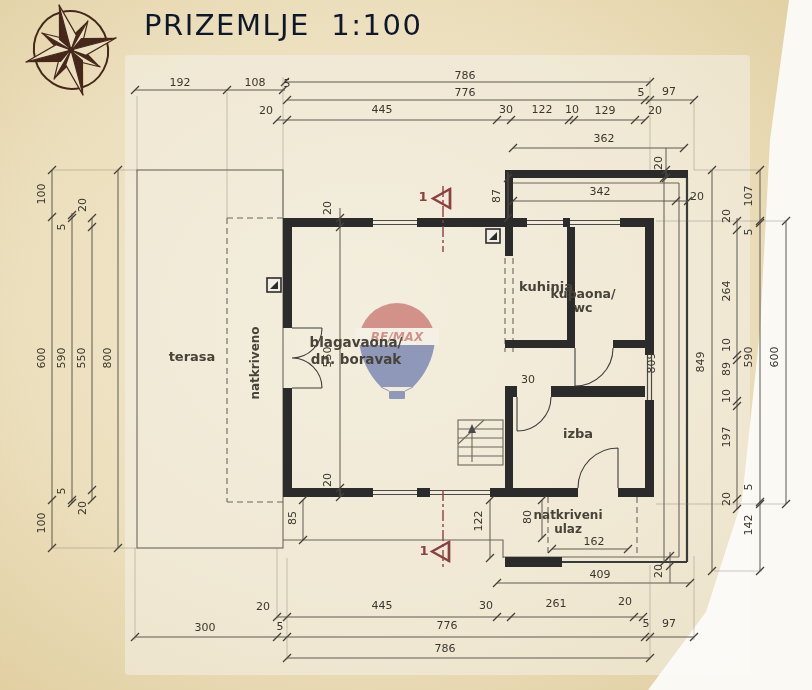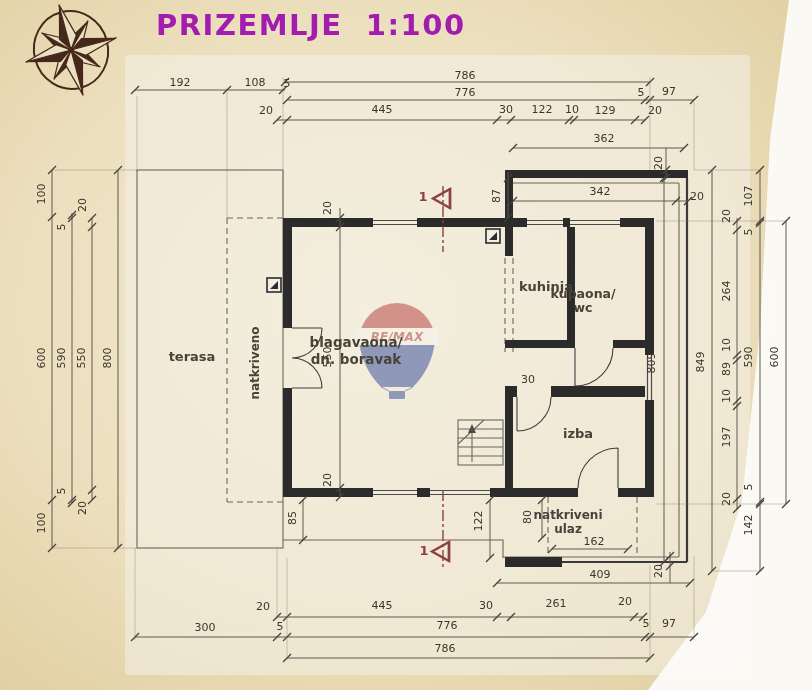--- a/index.html
+++ b/index.html
@@ -1,20 +1,20 @@
 <!DOCTYPE html>
 <html><head>
 <meta charset="utf-8">
 <style>
   html,body{margin:0;padding:0;background:#cfc3a2;}
   #stage{position:relative;width:812px;height:690px;overflow:hidden;
          font-family:"DejaVu Sans","Liberation Sans",sans-serif;}
   #stage svg{position:absolute;left:0;top:0;}
-  .title{position:absolute;left:156px;top:8px;font-size:29px;font-weight:700;
-         letter-spacing:1.5px;color:#a21caf;white-space:pre;}
+  .title{position:absolute;left:144px;top:8px;font-size:29px;font-weight:400;
+         letter-spacing:1.5px;color:#0f172a;white-space:pre;}
   text{font-family:"DejaVu Sans","Liberation Sans",sans-serif;}
   text.dim{fill:#3a362e;text-anchor:middle;}
   text.room{fill:#474339;text-anchor:middle;font-weight:600;}
   text.marker{fill:#8c4040;text-anchor:middle;font-weight:600;font-size:13px;}
   .wall{fill:#2b2b2b;}
   .thin{stroke:#6b675d;stroke-width:1.1;fill:none;}
   .thick2{stroke:#3a3a3a;stroke-width:2.2;fill:none;}
   .win{stroke:#4a4a4a;stroke-width:1.2;fill:none;}
   .door{stroke:#3f3f3f;stroke-width:1.1;fill:none;}
   .dimline{stroke:#5f5a50;stroke-width:1;fill:none;}

